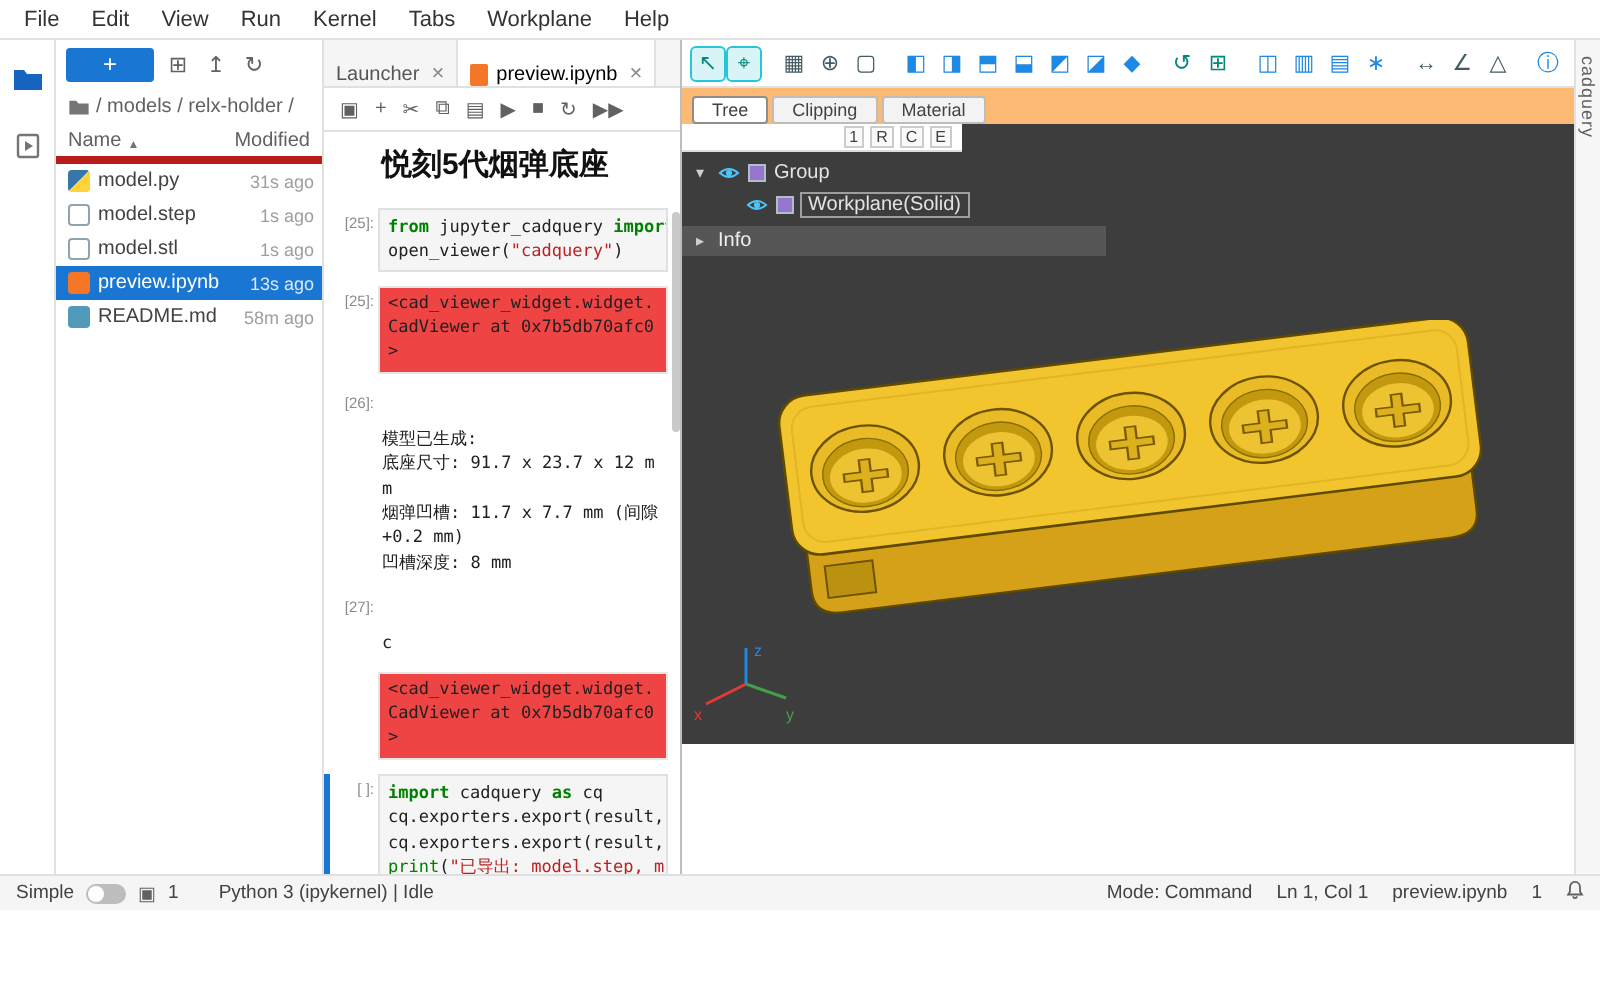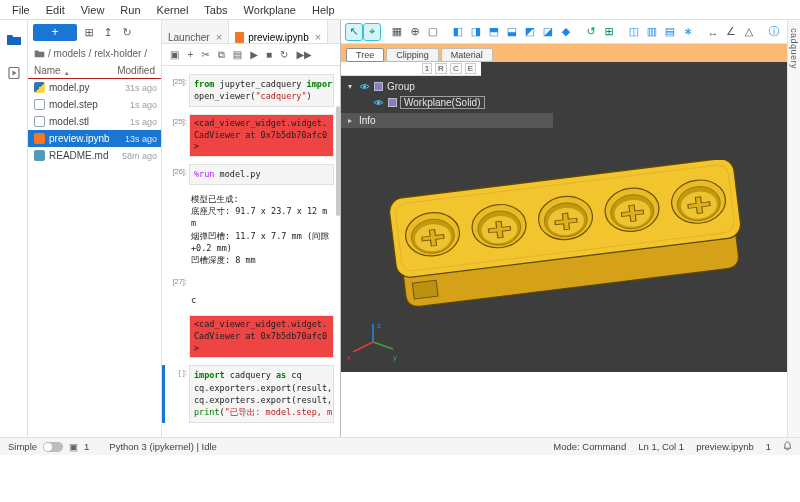--- a/index.html
+++ b/index.html
@@ -20,21 +20,21 @@
   .strip-icon{width:20px;height:18px;display:flex;align-items:center;justify-content:center}
 
   
   #filebrowser{width:134px;flex:0 0 auto;border-right:1px solid #e0e0e0;display:flex;
     flex-direction:column;font-size:10px;background:#fff}
   .fb-actions{display:flex;align-items:center;gap:5px;padding:4px 5px}
   .new-btn{background:#1976d2;color:#fff;border:none;border-radius:2px;width:44px;height:17px;
     font-size:12px;line-height:15px;text-align:center;cursor:pointer}
   .fb-act{color:#616161;font-size:11px;width:14px;text-align:center}
   .fb-crumb{display:flex;align-items:center;gap:3px;padding:3px 6px;color:#616161;white-space:nowrap;overflow:hidden}
-  .fb-head{display:flex;align-items:flex-end;padding:3px 6px 2px 6px;border-bottom:1px solid #b91c1c;color:#616161}
+  .fb-head{display:flex;align-items:flex-end;padding:3px 6px 2px 6px;border-bottom:4px solid #b91c1c;color:#616161}
   .fb-head .sort{font-size:6px;margin-left:3px;color:#757575}
   .fb-head .mod{margin-left:auto}
   .file-row{display:flex;align-items:center;gap:4px;padding:3px 4px 3px 6px;color:#424242;cursor:pointer}
   .file-row.selected{background:#1976d2;color:#fff}
   .file-row.selected .fmod{color:#dce9f7}
   .ficon{width:11px;height:11px;flex:0 0 auto;border-radius:2px}
   .ficon-py{background:linear-gradient(135deg,#3776ab 50%,#ffd43b 50%)}
   .ficon-file{background:#fff;border:1px solid #90a4ae}
   .ficon-notebook{background:#f37726}
   .ficon-md{background:#519aba}
@@ -215,36 +215,39 @@
           <span class="nbt">⧉</span>
           <span class="nbt">▤</span>
           <span class="nbt">▶</span>
           <span class="nbt">■</span>
           <span class="nbt">↻</span>
           <span class="nbt">▶▶</span>
         </div>
       <div id="nbcontent">
         <div id="cells">
             <div class="cellrow">
+              <div class="prompt"></div>
+              <div class="cellbody">
+                <div class="mdtitle">悦刻5代烟弹底座</div>
+              </div>
+            </div>
+            <div class="cellrow">
               <div class="prompt">[25]:</div>
               <div class="cellbody">
                 <div class="codebox"><div class="cline"><span class="tok-kw">from</span><span class="tok-pl"> jupyter_cadquery </span><span class="tok-kw">import</span></div><div class="cline"><span class="tok-pl">open_viewer(</span><span class="tok-str">"cadquery"</span><span class="tok-pl">)</span></div></div>
               </div>
             </div>
             <div class="cellrow">
               <div class="prompt">[25]:</div>
               <div class="cellbody">
                 <div class="outbox">&lt;cad_viewer_widget.widget.CadViewer at 0x7b5db70afc0&gt;</div>
               </div>
             </div>
             <div class="cellrow">
               <div class="prompt">[26]:</div>
-              <div class="cellbody">
-                <div class="codebox"><div class="cline"><span class="tok-magic">%run</span><span class="tok-pl"> model.py</span></div></div>
-              </div>
             </div>
             <div class="cellrow">
               <div class="prompt"></div>
               <div class="cellbody">
                 <div class="stream">
                   <div class="oline">模型已生成:</div>
                   <div class="oline">底座尺寸: 91.7 x 23.7 x 12 mm</div>
                   <div class="oline">烟弹凹槽: 11.7 x 7.7 mm (间隙 +0.2 mm)</div>
                   <div class="oline">凹槽深度: 8 mm</div>
                 </div>

